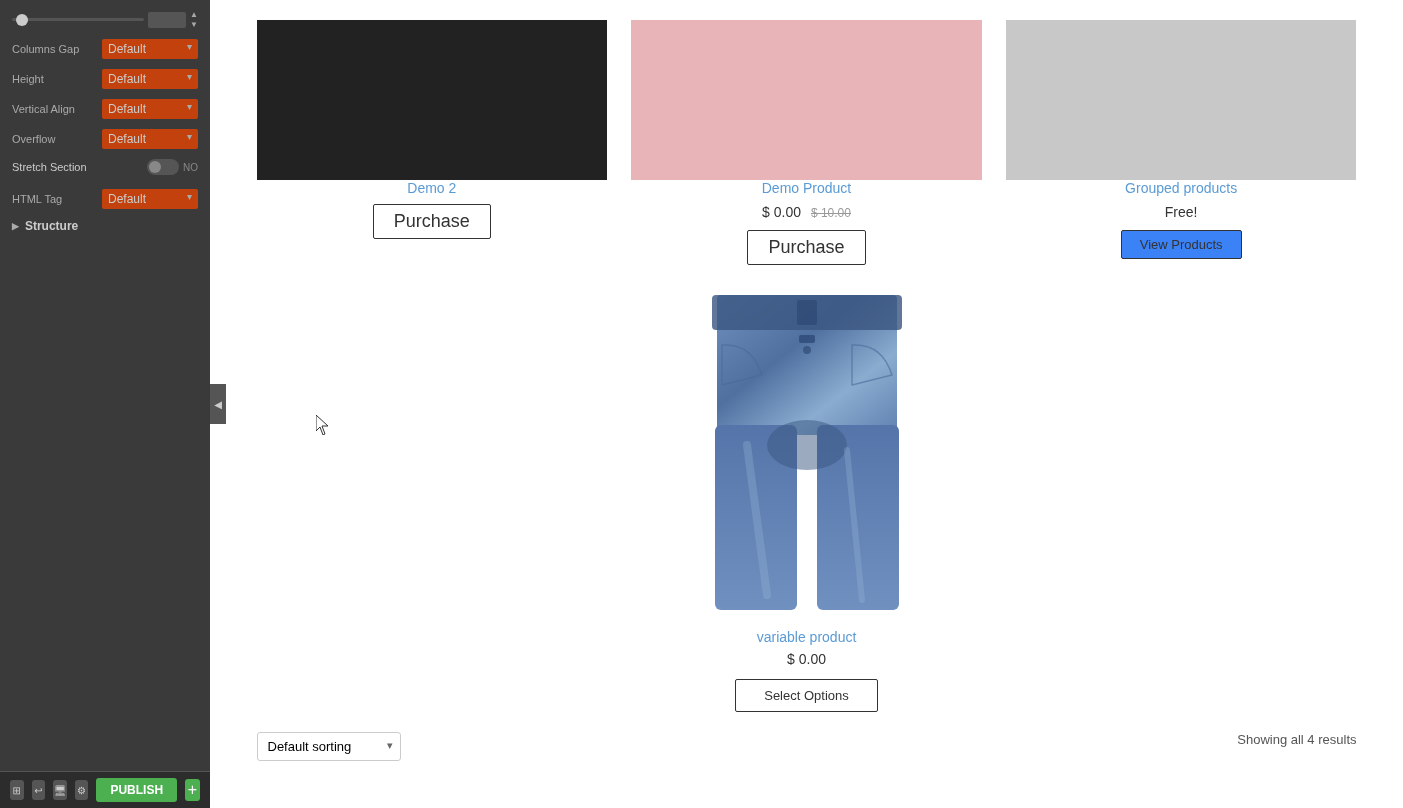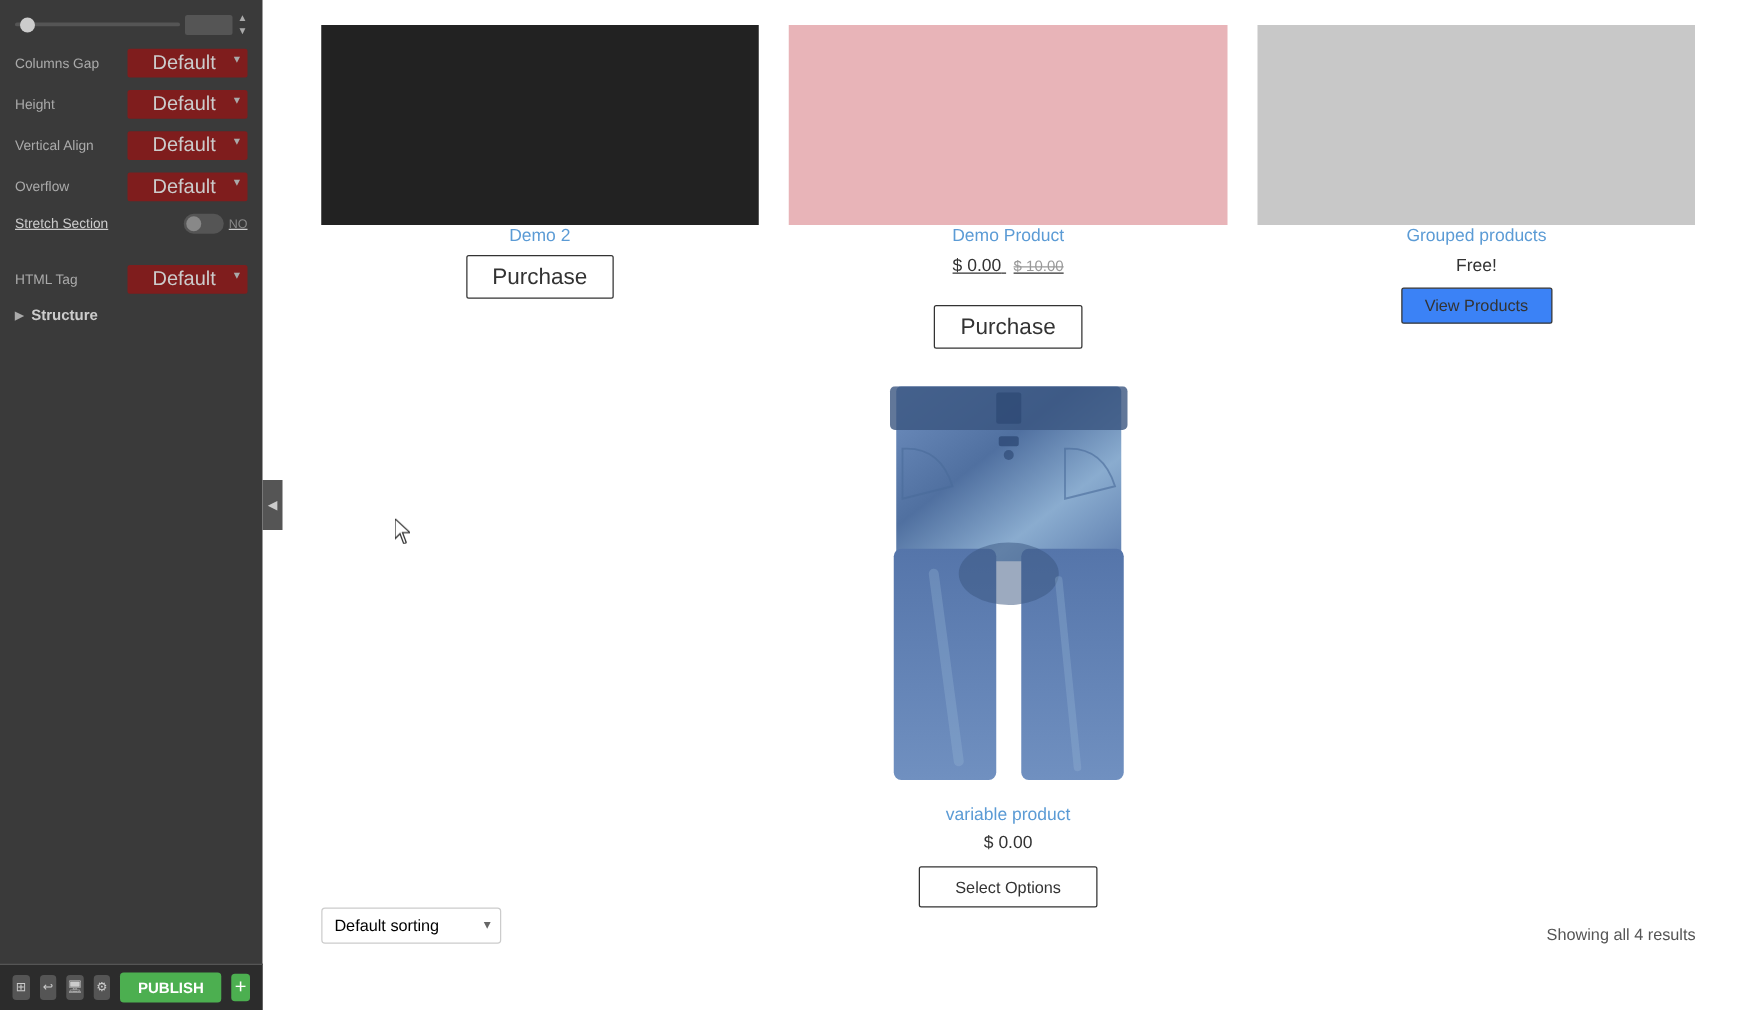--- a/index.html
+++ b/index.html
@@ -60,25 +60,25 @@
       width: 38px;
       background: #555;
       border: none;
       color: #ccc;
       font-size: 11px;
       text-align: center;
       padding: 2px 4px;
       border-radius: 2px;
     }
     .sidebar-select {
-      background: #7f1d1d;
+      background: #c2410c;
       border: none;
       color: #ccc;
-      font-size: 16px;
-      padding: 3px 20px;
+      font-size: 12px;
+      padding: 3px 6px;
       border-radius: 2px;
       width: 100%;
       appearance: none;
       cursor: pointer;
     }
     .sidebar-select-wrap {
       flex: 1;
       position: relative;
     }
     .sidebar-select-wrap::after {
@@ -87,22 +87,21 @@
       right: 6px;
       top: 2px;
       color: #aaa;
       font-size: 10px;
       pointer-events: none;
     }
     .sidebar-toggle-row {
       display: flex;
       align-items: center;
       justify-content: space-between;
-      margin-bottom: 25px;
-      text-decoration: underline;
+      margin-bottom: 14px;
     }
     .toggle-label {
       color: #ccc;
       font-size: 11px;
     }
     .toggle-wrap {
       display: flex;
       align-items: center;
       gap: 4px;
     }
@@ -271,22 +270,21 @@
     }
     .product-title {
       color: #5b9bd5;
       font-size: 14px;
       margin-bottom: 8px;
       text-decoration: none;
     }
     .product-price {
       font-size: 14px;
       color: #333;
-      margin-bottom: 24px;
-      text-decoration: underline;
+      margin-bottom: 10px;
     }
     .price-original {
       text-decoration: line-through;
       color: #999;
       margin-left: 6px;
       font-size: 12px;
     }
     .product-free {
       font-size: 14px;
       color: #333;
@@ -335,24 +333,25 @@
       color: #333;
       padding: 8px 28px;
       font-size: 13px;
       cursor: pointer;
       border-radius: 2px;
     }
 
     
     .sorting-bar {
       display: flex;
-      align-items: flex-end;
+      align-items: flex-start;
       justify-content: space-between;
       width: 100%;
       max-width: 1100px;
+      margin-top: 20px;
       padding-bottom: 10px;
       gap: 12px;
     }
     .sorting-select {
       padding: 6px 30px 6px 10px;
       border: 1px solid #ccc;
       border-radius: 3px;
       font-size: 13px;
       appearance: none;
       background: #fff;

